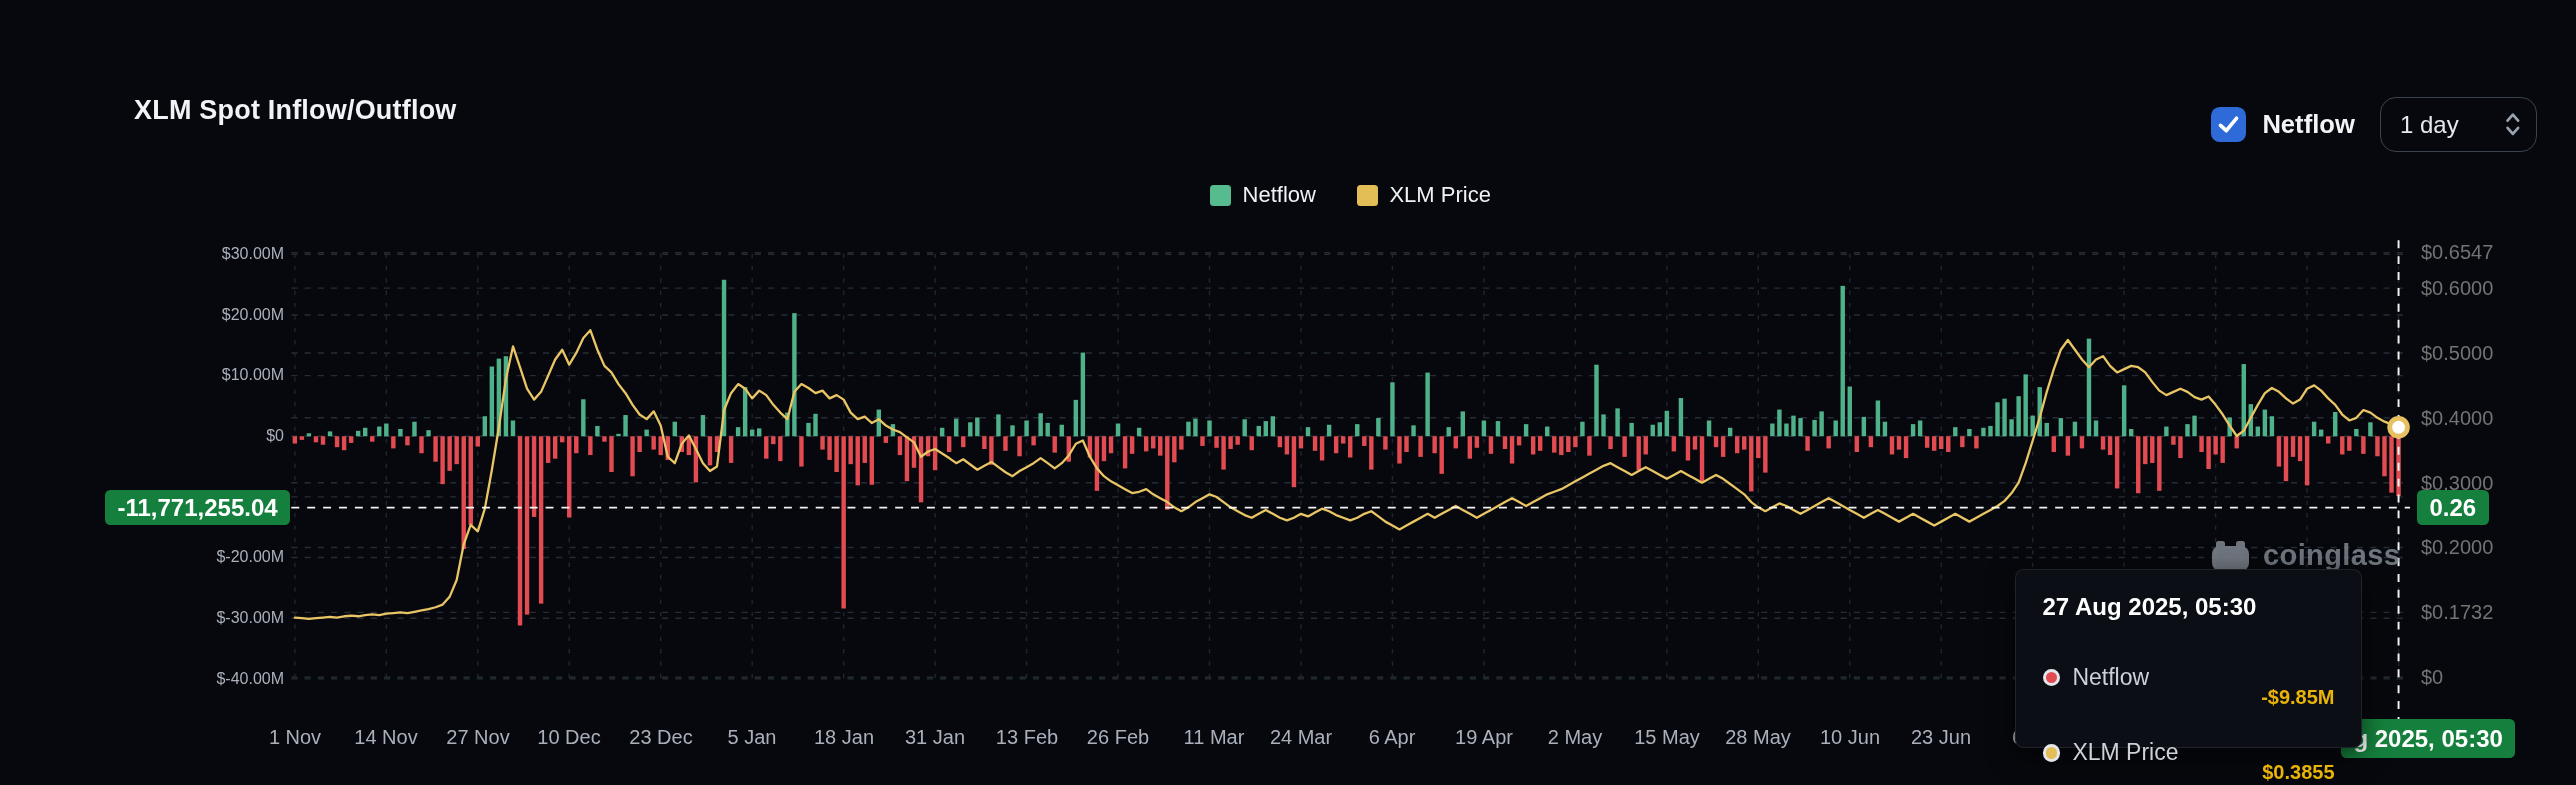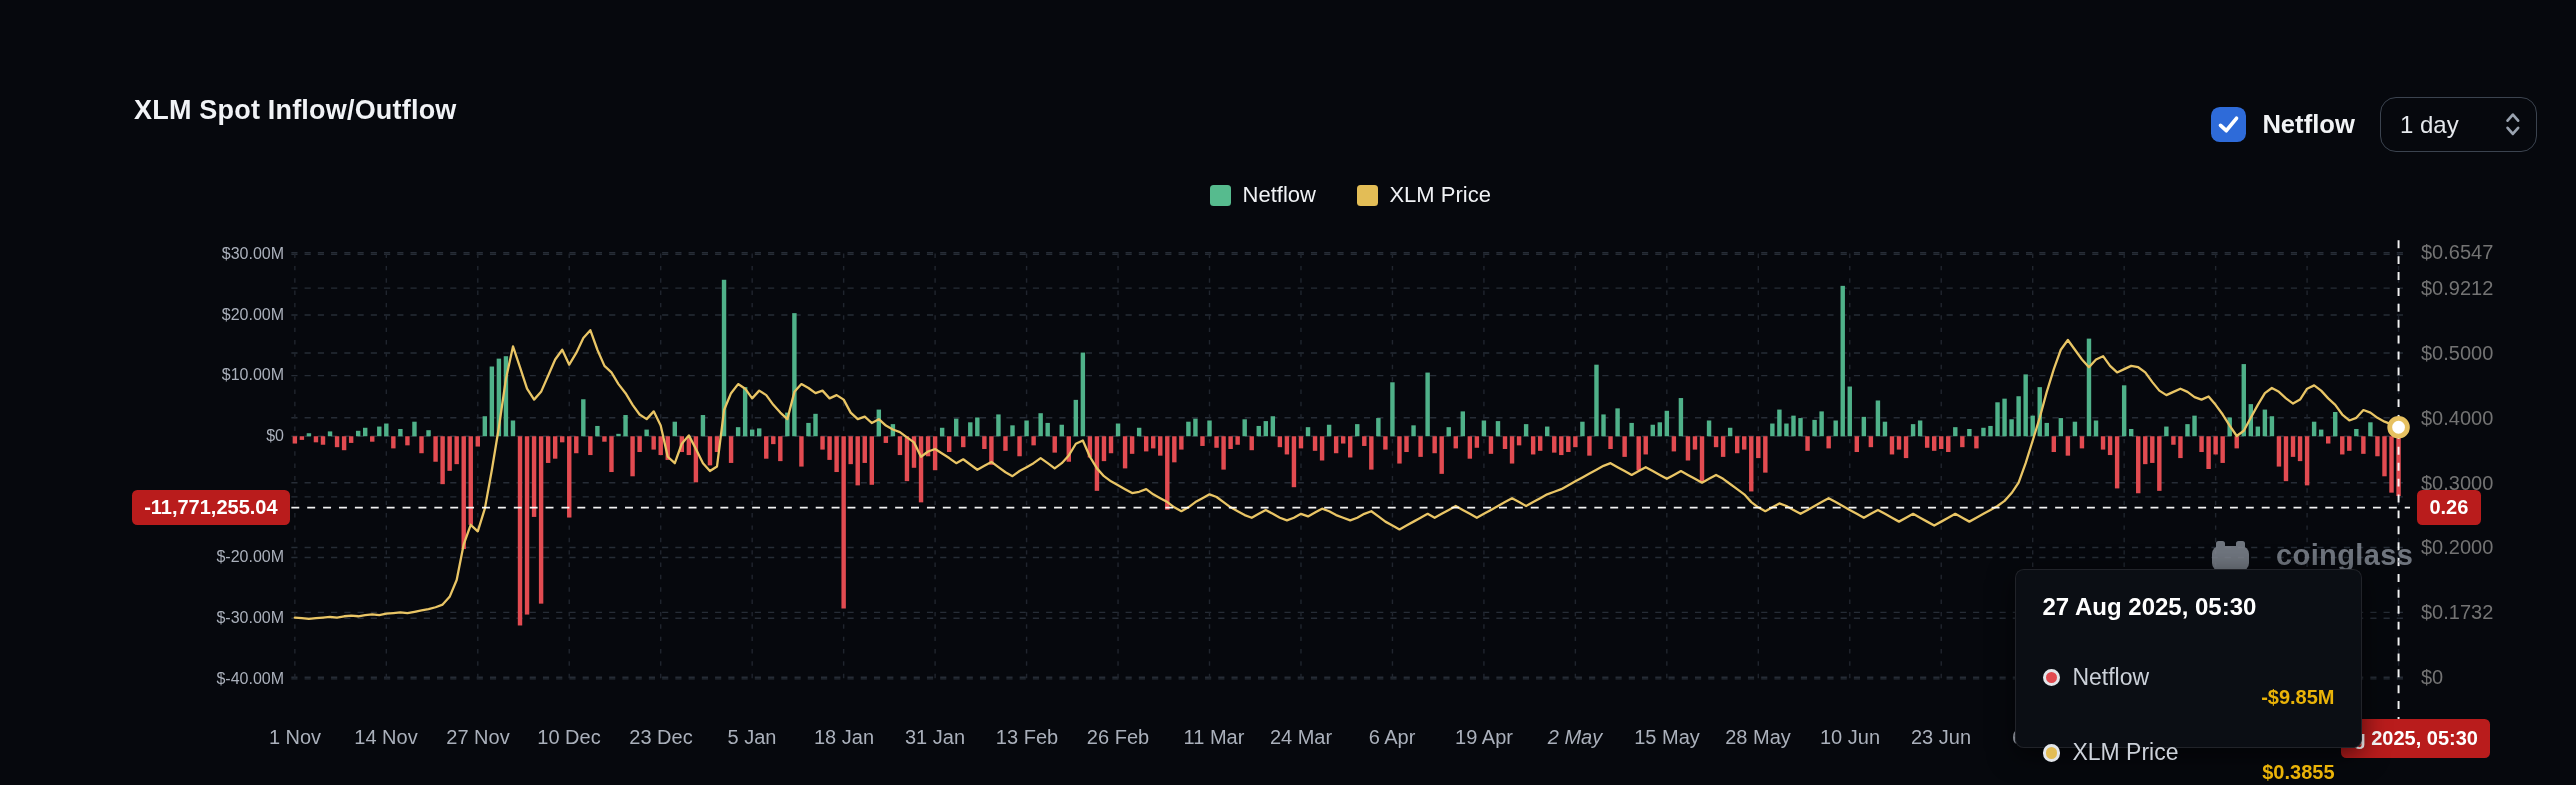--- a/index.html
+++ b/index.html
@@ -17,26 +17,26 @@
   
   #legend{top:182px;left:291px;width:2119px;display:flex;justify-content:center;gap:41px;}
   .legend-item{display:flex;align-items:center;gap:11.5px;}
   .legend-swatch{width:21px;height:21px;border-radius:3.5px;}
   .legend-label{font-size:22px;color:#f0f2f5;}
   
   .ytick-left{position:absolute;right:2292px;transform:translateY(-50%);font-size:16px;color:#aab0bb;white-space:nowrap;}
   .ytick-right{position:absolute;left:2421px;transform:translateY(-50%);font-size:20px;color:#737373;white-space:nowrap;}
   .xtick{position:absolute;transform:translateX(-50%);top:726px;font-size:20px;color:#aab0bb;white-space:nowrap;}
   
-  .axis-box{position:absolute;background:#b91c1c;color:#fff;border-radius:5.3px;font-size:20px;font-weight:700;display:flex;align-items:center;justify-content:center;padding:0 12.4px;height:35px;}
+  .axis-box{position:absolute;background:#15803d;color:#fff;border-radius:5.3px;font-size:24px;font-weight:700;display:flex;align-items:center;justify-content:center;padding:0 12.4px;height:35px;}
   #crosshair-left-box{right:2286px;top:490px;}
   #crosshair-right-box{left:2417px;top:490px;}
   #crosshair-date-box{left:2341px;top:719px;height:39px;z-index:5;}
   
-  #watermark{left:2212px;top:539px;display:flex;align-items:center;gap:27px;opacity:.82;z-index:2;}
+  #watermark{left:2212px;top:539px;display:flex;align-items:center;gap:14px;opacity:.82;z-index:2;}
   #watermark-logo{position:relative;width:37px;height:30px;}
   #watermark-logo .pot{position:absolute;left:0;top:5.3px;width:37px;height:25px;background:#878d97;border-radius:8px;}
   #watermark-logo .ear{position:absolute;top:0;width:8.8px;height:10.6px;background:#878d97;border-radius:2.6px;}
   #watermark-text{font-size:29px;font-weight:700;color:#878d97;letter-spacing:0.4px;}
   
   #tooltip{left:2015px;top:569px;width:347px;height:179px;background:#0b0e14;border:0.9px solid rgba(255,255,255,.09);
            border-radius:8.8px;box-shadow:0 7px 26.5px rgba(0,0,0,.6);z-index:6;padding:23px 26.5px;box-sizing:border-box;}
   #tooltip-date{font-size:24px;font-weight:600;color:#fff;margin-bottom:25px;}
   .tooltip-row{display:flex;align-items:center;margin-top:12.4px;}
   .tooltip-dot{width:11.5px;height:11.5px;border-radius:50%;border:3.5px solid #e3e6ea;margin-right:12.4px;flex:0 0 auto;}
@@ -428,21 +428,21 @@
     <div class="ytick-left" style="top: 315px;">$20.00M</div>
     <div class="ytick-left" style="top: 375px;">$10.00M</div>
     <div class="ytick-left" style="top: 436px;">$0</div>
     <div class="ytick-left" style="top: 497px;">$-10.00M</div>
     <div class="ytick-left" style="top: 557px;">$-20.00M</div>
     <div class="ytick-left" style="top: 618px;">$-30.00M</div>
     <div class="ytick-left" style="top: 679px;">$-40.00M</div>
   </div>
 <div id="right-axis">
     <div class="ytick-right" style="top: 252px;">$0.6547</div>
-    <div class="ytick-right" style="top: 288px;">$0.9212</div>
+    <div class="ytick-right" style="top: 288px;">$0.6000</div>
     <div class="ytick-right" style="top: 353px;">$0.5000</div>
     <div class="ytick-right" style="top: 418px;">$0.4000</div>
     <div class="ytick-right" style="top: 483px;">$0.3000</div>
     <div class="ytick-right" style="top: 547px;">$0.2000</div>
     <div class="ytick-right" style="top: 612px;">$0.1732</div>
     <div class="ytick-right" style="top: 677px;">$0</div>
   </div>
 <div id="x-axis">
     <div class="xtick" style="left: 295px; text-align: right;">1 Nov</div>
     <div class="xtick" style="left: 386px;">14 Nov</div>
@@ -451,21 +451,21 @@
     <div class="xtick" style="left: 661px;">23 Dec</div>
     <div class="xtick" style="left: 752px;">5 Jan</div>
     <div class="xtick" style="left: 844px;">18 Jan</div>
     <div class="xtick" style="left: 935px;">31 Jan</div>
     <div class="xtick" style="left: 1027px;">13 Feb</div>
     <div class="xtick" style="left: 1118px;">26 Feb</div>
     <div class="xtick" style="left: 1214px;">11 Mar</div>
     <div class="xtick" style="left: 1301px;">24 Mar</div>
     <div class="xtick" style="left: 1392px;">6 Apr</div>
     <div class="xtick" style="left: 1484px;">19 Apr</div>
-    <div class="xtick" style="left: 1575px; font-style: italic;">2 May</div>
+    <div class="xtick" style="left: 1575px;">2 May</div>
     <div class="xtick" style="left: 1667px;">15 May</div>
     <div class="xtick" style="left: 1758px;">28 May</div>
     <div class="xtick" style="left: 1850px;">10 Jun</div>
     <div class="xtick" style="left: 1941px;">23 Jun</div>
     <div class="xtick" style="left: 2033px;">6 Jul</div>
     <div class="xtick" style="left: 2124px;">19 Jul</div>
     <div class="xtick" style="left: 2216px;">1 Aug</div>
     <div class="xtick" style="left: 2307px;">14 Aug</div>
   </div>
 

